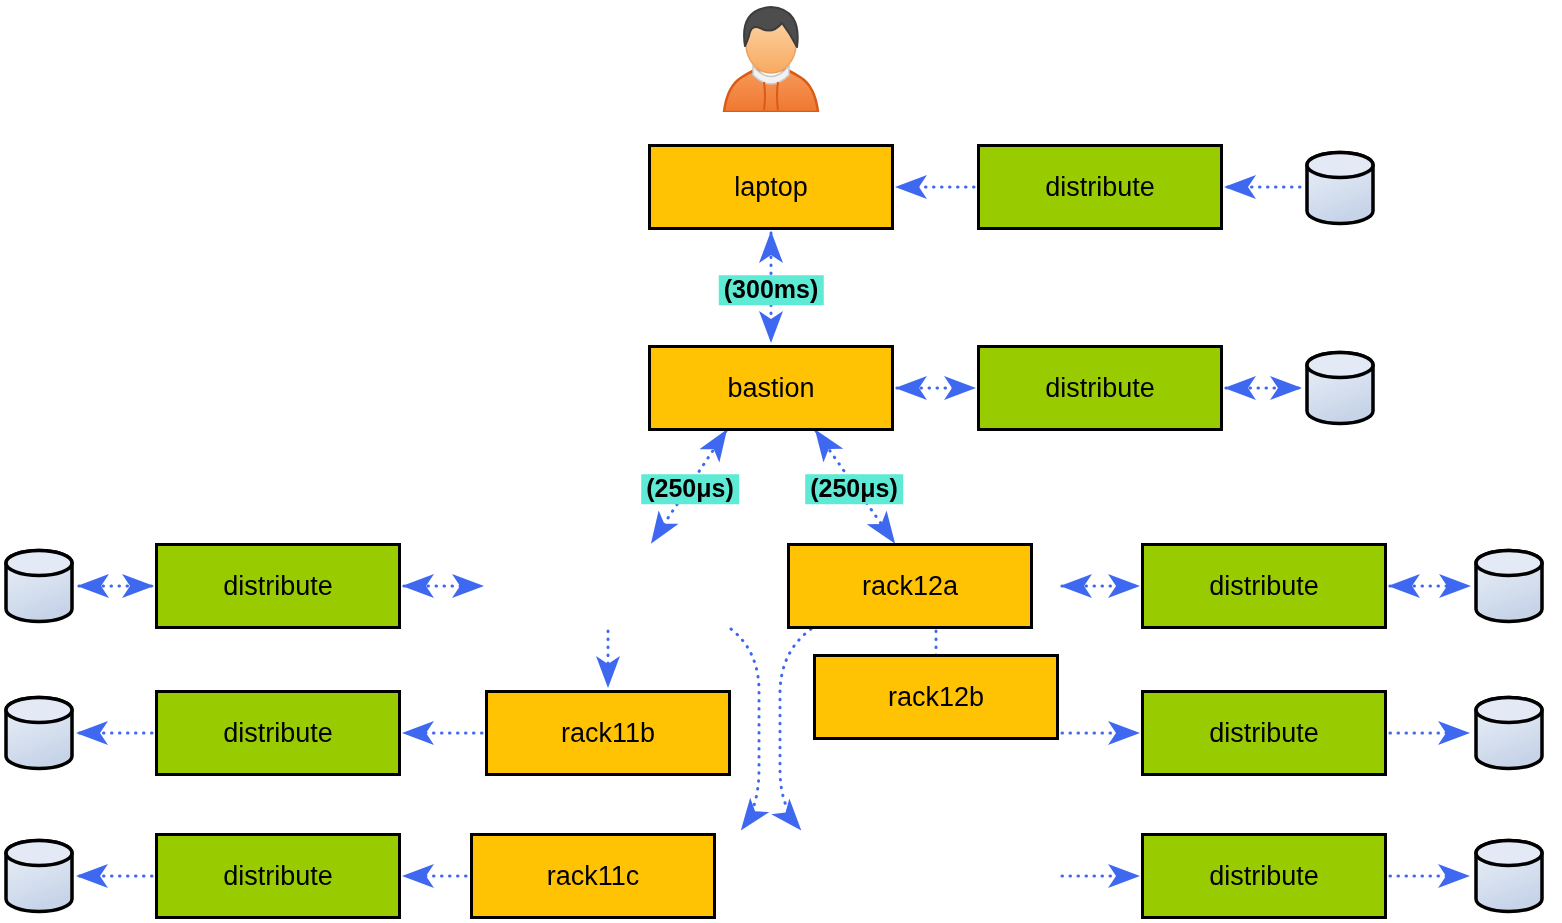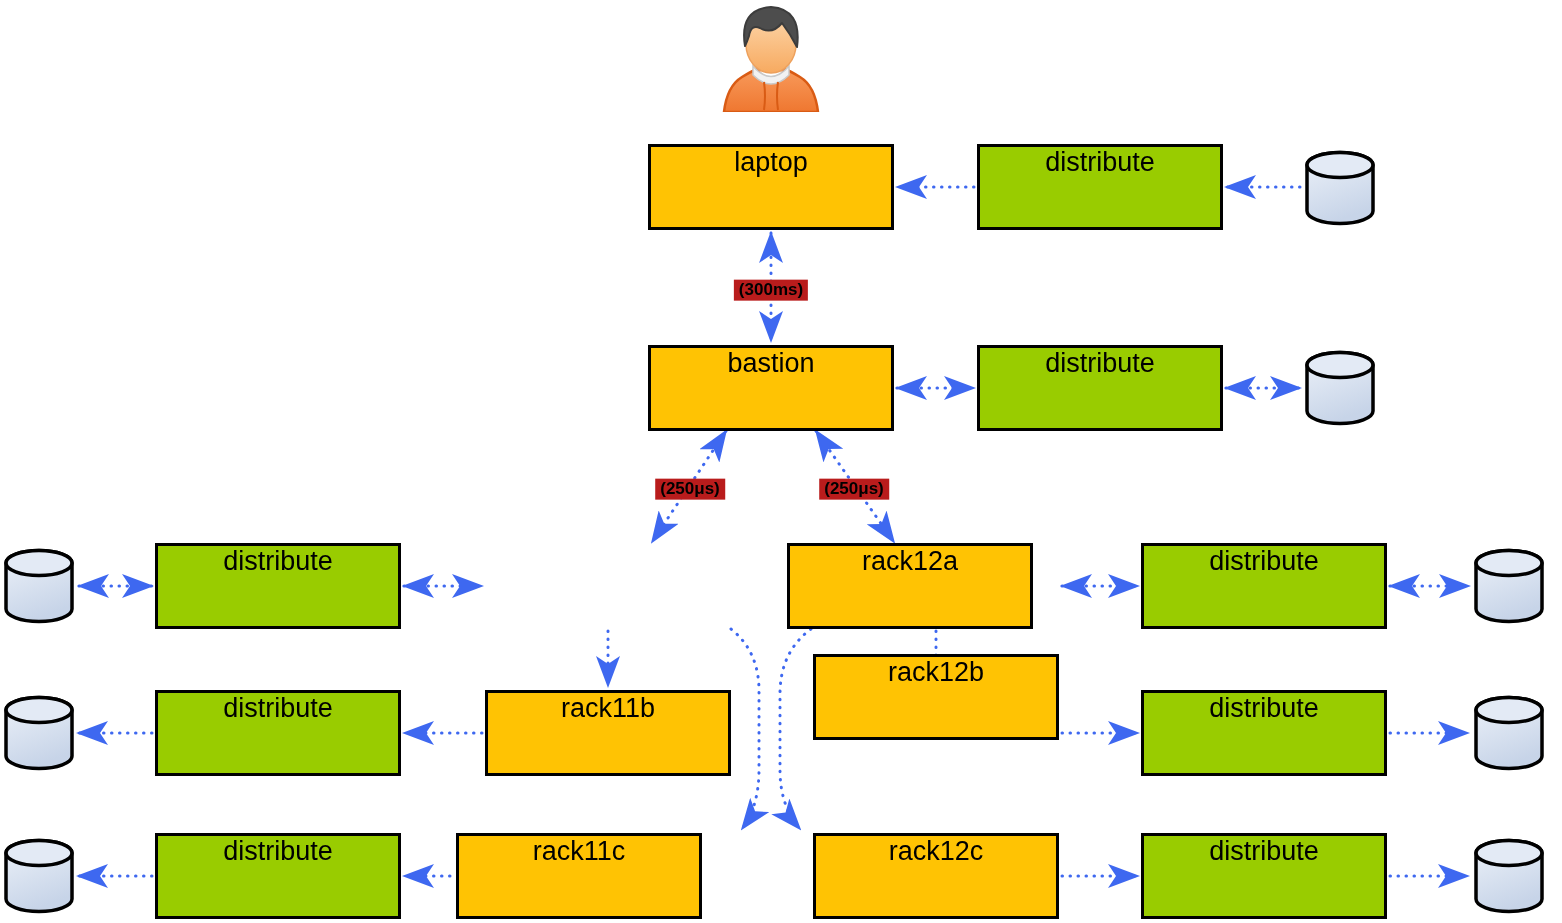--- a/index.html
+++ b/index.html
@@ -6,28 +6,28 @@
   .canvas{
     position:relative;width:1562px;height:923px;background:#ffffff;
     font-family:"Liberation Sans",sans-serif;overflow:hidden;
   }
   .edges{position:absolute;left:0;top:0;width:1562px;height:923px;pointer-events:none;}
   .edge{fill:none;stroke:var(--arrow,#3E68F0);stroke-width:3;stroke-dasharray:0.5 7.5;stroke-linecap:round;}
   .ah{fill:var(--arrow,#3E68F0);stroke:none;}
   .node{
     position:absolute;width:246px;height:86px;box-sizing:border-box;
     border:3px solid var(--border,#000000);
-    display:flex;align-items:flex-start;justify-content:center;
+    display:flex;align-items:center;justify-content:center;
     font-size:27px;color:#000;
   }
   .server{background:var(--server-fill,#FFC303);}
   .dist{background:var(--distribute-fill,#99CC00);}
   .elabel{
     position:absolute;transform:translate(-50%,-50%);
-    font-weight:bold;font-size:17px;color:#000;background:#b91c1c;
+    font-weight:bold;font-size:25px;color:#000;background:#5eead4;
     padding:1px 5px;white-space:nowrap;line-height:1.1;
   }
   .cyl{position:absolute;width:74px;height:78px;}
   .cyl-body{fill:url(#cylGrad);stroke:var(--border,#000000);stroke-width:3.5;}
   .cyl-top{fill:var(--db-top,#E3EAF5);stroke:var(--border,#000000);stroke-width:3.5;}
   .person{position:absolute;left:720px;top:2px;width:100px;height:110px;}
 </style>
 </head>
 <body>
 
@@ -103,25 +103,22 @@
     </div>
   <div class="node server" style="left:787px;top:543px">
       <span>rack12a</span>
     </div>
   <div class="node server" style="left:485px;top:690px">
       <span>rack11b</span>
     </div>
   <div class="node server" style="left:813px;top:654px">
       <span>rack12b</span>
     </div>
-  <div class="node server" style="left:456px;top:833px">
+  <div class="node server" style="left:470px;top:833px">
       <span>rack11c</span>
-    </div>
-  <div class="node server" style="left:813px;top:833px">
-      <span>rack12c</span>
     </div>
 
   <div class="node dist" style="left:977px;top:144px">
       <span>distribute</span>
     </div>
   <div class="node dist" style="left:977px;top:345px">
       <span>distribute</span>
     </div>
   <div class="node dist" style="left:155px;top:543px">
       <span>distribute</span>

